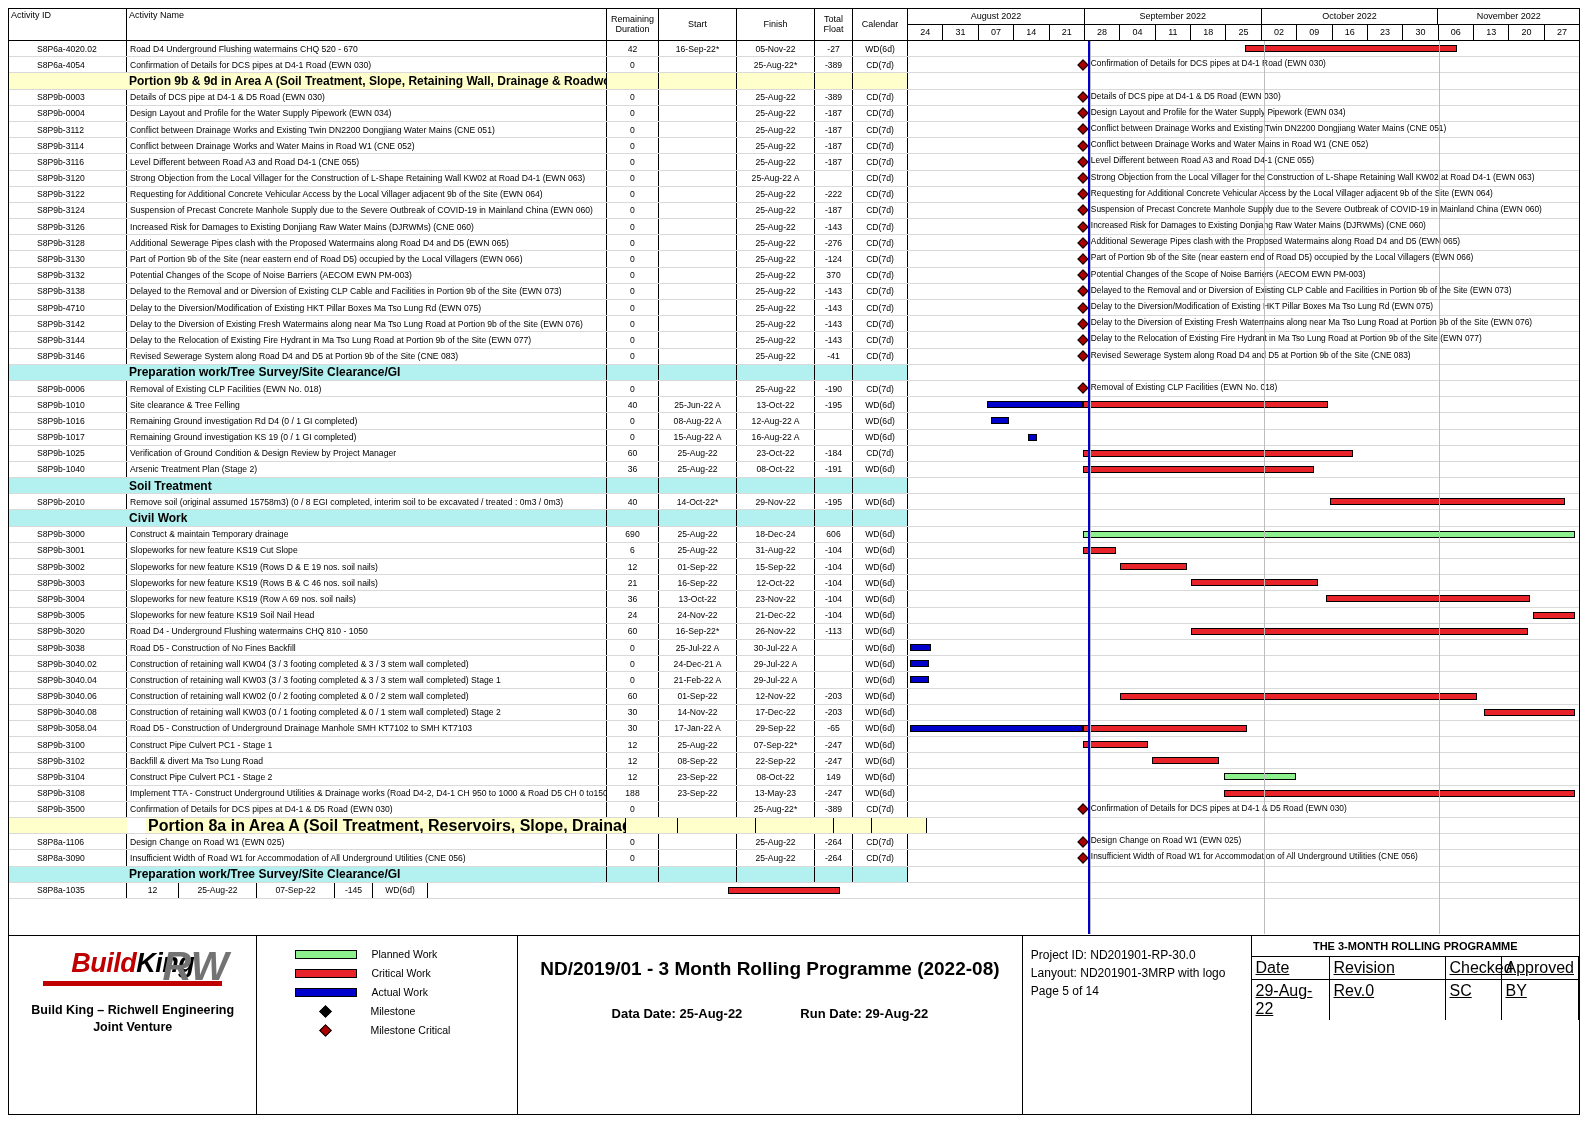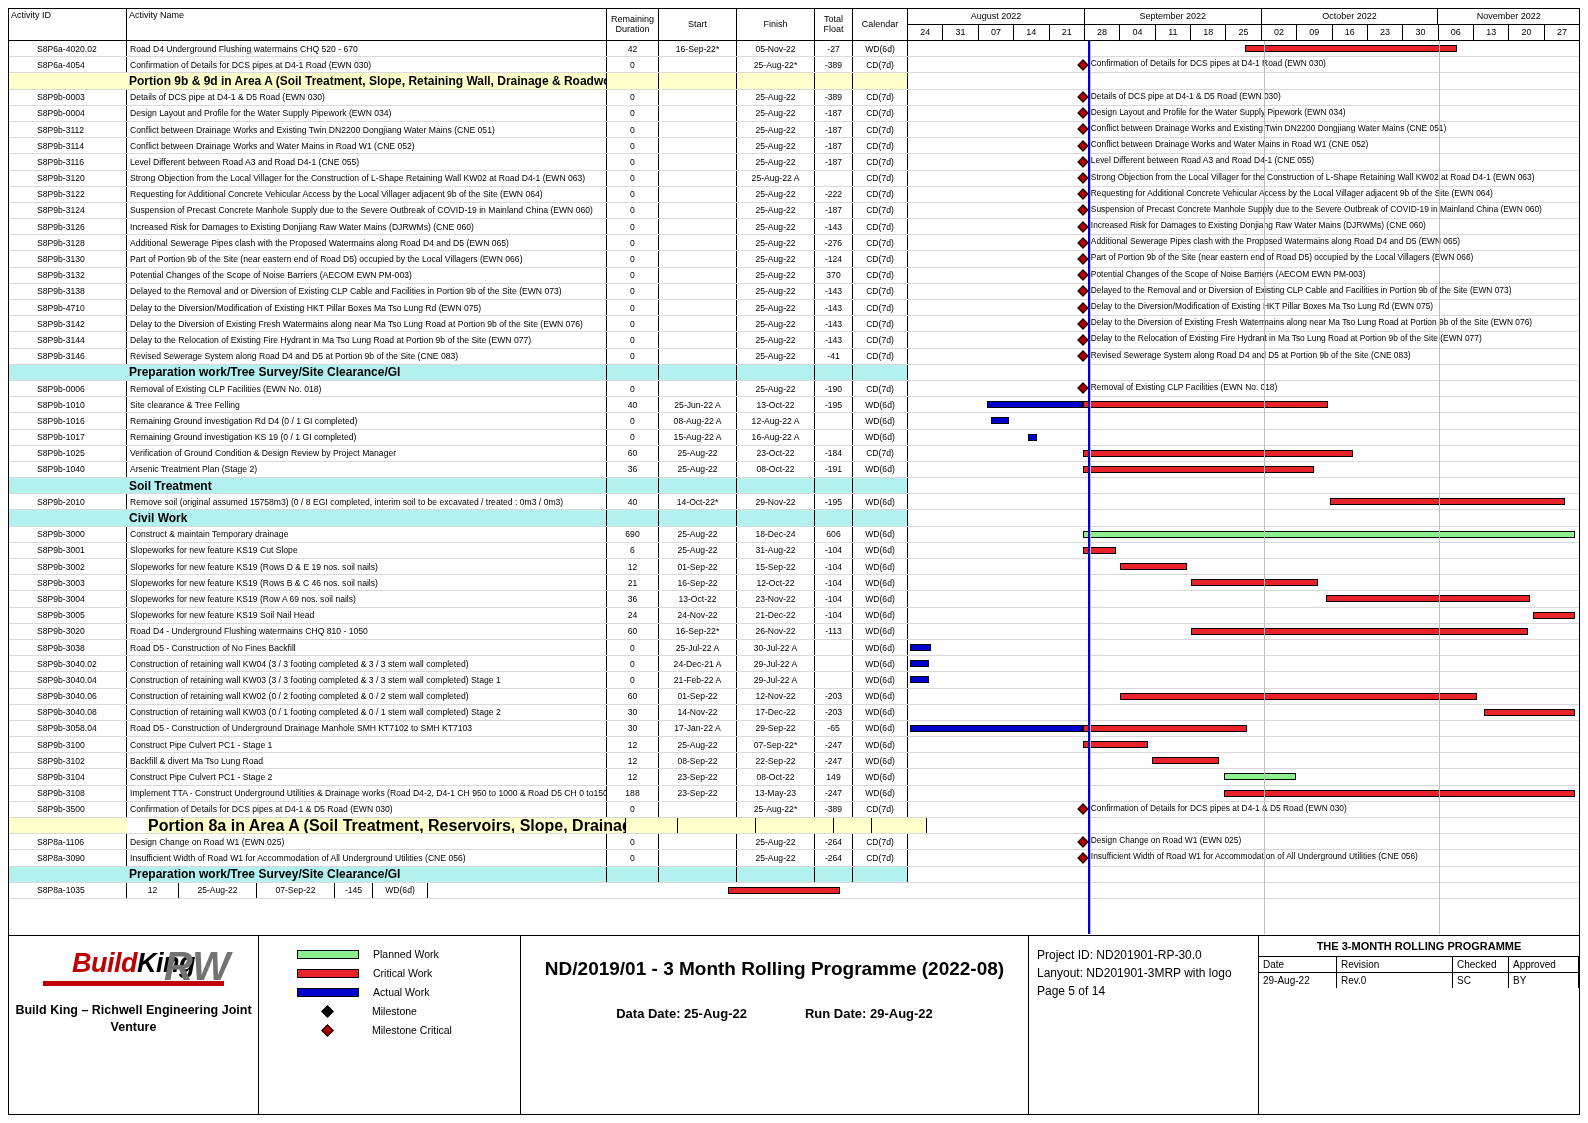--- a/index.html
+++ b/index.html
@@ -169,21 +169,21 @@
   .logo-bar { height: 5px; background: #c00000; margin: 2px 34px 0 34px; }
 
   .legend-row { display: flex; align-items: center; margin-bottom: 7px; font-size: 10.5px; }
   .legend-swatch { width: 62px; height: 9px; border: 1px solid #000; margin-right: 14px; margin-left: 28px;}
   .legend-dia { width: 9px; height: 9px; transform: rotate(45deg); border: 1px solid #000; margin-left: 54px; margin-right: 40px; }
 
   .f-title .t1 { font-size: 19px; font-weight: bold; }
   .f-title .t2 { margin-top: 26px; font-size: 13px; font-weight: bold; display: flex; justify-content: center; gap: 58px; }
 
   .rev-title { text-align: center; font-size: 11px; font-weight: bold; padding: 4px 0; border-bottom: 1px solid #000; }
-  .rev-head, .rev-body { display: flex; font-size: 10px; }
+  .rev-head, .rev-body { display: flex; font-size: 16px; text-decoration: underline; }
   .rev-head > div, .rev-body > div { border-right: 1px solid #000; padding: 2px 4px; }
   .rev-head { border-bottom: 1px solid #000; }
   .rc1 { width: 78px; } .rc2 { width: 116px; } .rc3 { width: 56px; } .rc4 { flex:1 1 auto; }
 </style>
 </head>
 <body>
 
 <div id="page">
   <div class="frame"></div>
 

